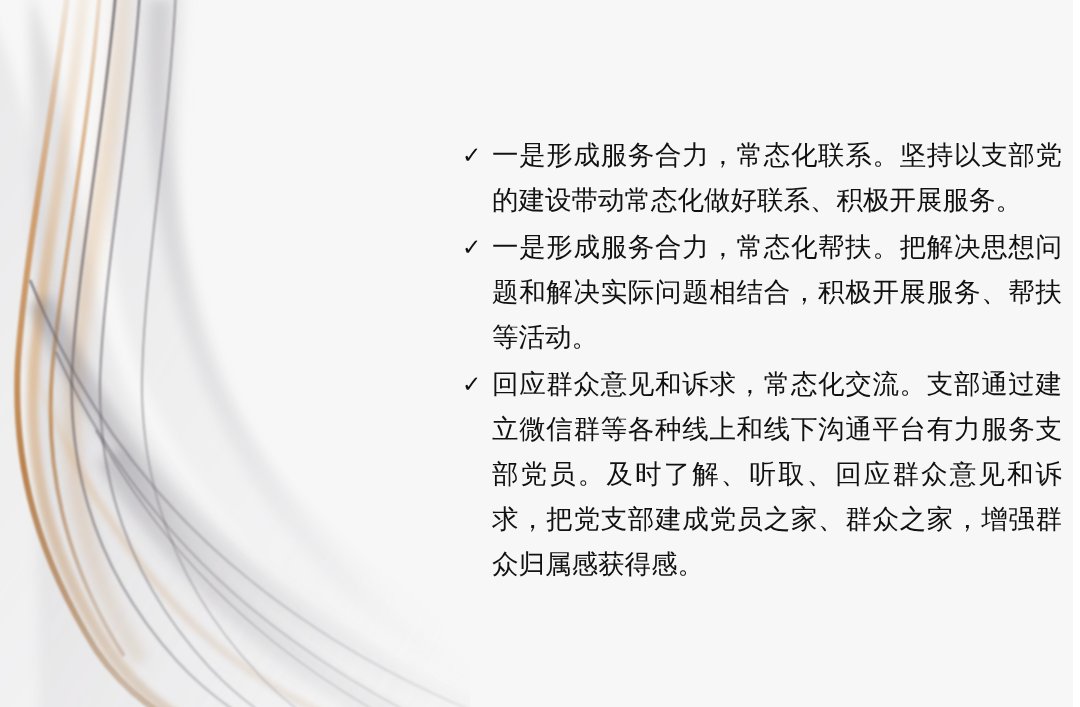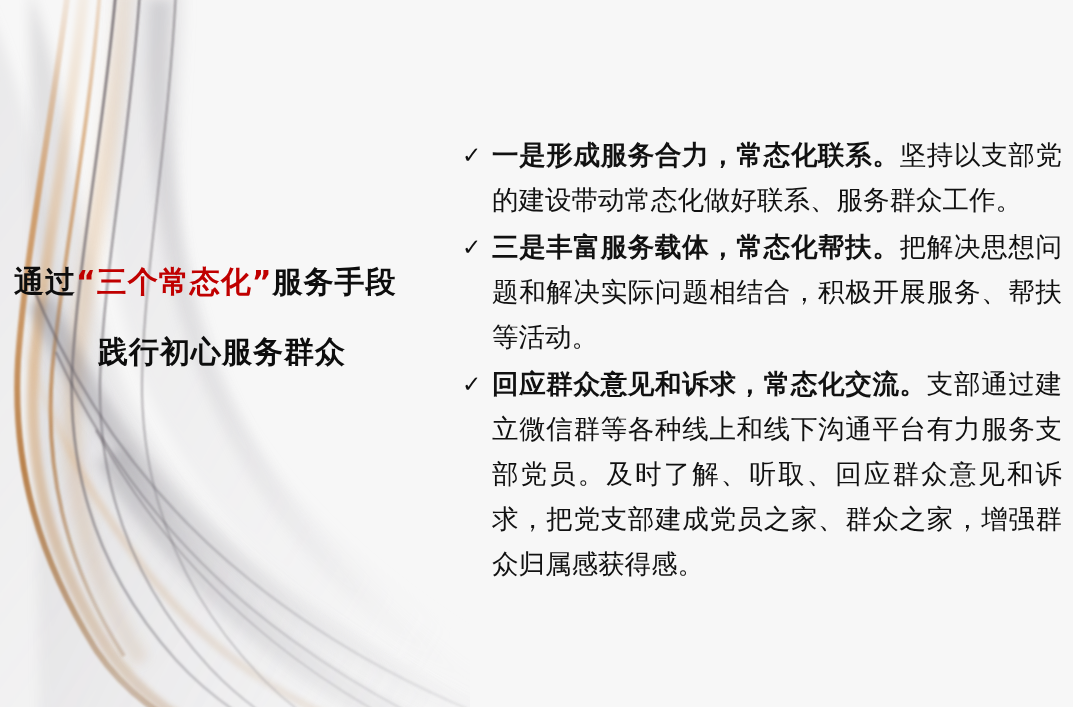--- a/index.html
+++ b/index.html
@@ -88,21 +88,21 @@
   .bullet-mark {
     position: absolute;
     left: 0;
     top: 0;
     font-family: "DejaVu Sans", "Liberation Sans", sans-serif;
     font-size: 23px;
     line-height: 45px;
     color: #111111;
   }
   .lead-emph {
-    font-weight: 700;
+    font-weight: 400;
   }
 </style>
 </head>
 <body>
 
 <div id="slide">
 
   <svg id="ribbon-art" viewBox="0 0 470 707" preserveAspectRatio="none" xmlns="http://www.w3.org/2000/svg">
     <defs>
       <linearGradient id="gWarmA" x1="0" y1="0" x2="0.2" y2="1">
@@ -165,33 +165,29 @@
       <path d="M 96,430 C 156,540 240,626 344,692 C 430,746 510,780 600,810" fill="none" stroke="url(#gCool)" stroke-width="1.6" filter="url(#blurSm)" opacity="0.6"></path>
 
       <path d="M 40,300 C 96,425 176,525 282,602 C 372,668 458,710 548,744" fill="none" stroke="url(#gCoolSoft)" stroke-width="26" filter="url(#blurLg)"></path>
       <path d="M 110,455 C 176,562 264,644 372,706 C 456,754 534,786 620,814" fill="none" stroke="url(#gCoolSoft)" stroke-width="30" filter="url(#blurLg)" opacity="0.8"></path>
       <path d="M 160,0 C 152,150 170,300 236,430 C 300,556 400,640 500,700" fill="none" stroke="url(#gCoolSoft)" stroke-width="22" filter="url(#blurLg)" opacity="0.55"></path>
     </g>
   </svg>
 
   <div id="edge-strip"></div>
 
-  <div id="title-block">
-    <div class="title-line" id="title-line-1"><span>通过</span><span class="title-accent">“三个常态化”</span><span>服务手段</span></div>
-    <div class="title-line" id="title-line-2">践行初心服务群众</div>
-  </div>
 
   <div id="body-block">
 
     <div class="bullet-item">
-      <span class="bullet-mark">✓</span><span class="lead-emph">一是形成服务合力，常态化联系。</span><span>坚持以支部党的建设带动常态化做好联系、服务群众工作。</span>
+      <span class="bullet-mark">✓</span><span class="lead-emph">一是形成服务合力，常态化联系。</span><span>坚持以支部党的建设带动常态化做好联系、积极开展服务。</span>
     </div>
 
     <div class="bullet-item">
-      <span class="bullet-mark">✓</span><span class="lead-emph">三是丰富服务载体，常态化帮扶。</span><span>把解决思想问题和解决实际问题相结合，积极开展服务、帮扶等活动。</span>
+      <span class="bullet-mark">✓</span><span class="lead-emph">一是形成服务合力，常态化帮扶。</span><span>把解决思想问题和解决实际问题相结合，积极开展服务、帮扶等活动。</span>
     </div>
 
     <div class="bullet-item">
       <span class="bullet-mark">✓</span><span class="lead-emph">回应群众意见和诉求，常态化交流。</span><span>支部通过建立微信群等各种线上和线下沟通平台有力服务支部党员。及时了解、听取、回应群众意见和诉求，把党支部建成党员之家、群众之家，增强群众归属感获得感。</span>
     </div>
 
   </div>
 
 </div>
 

